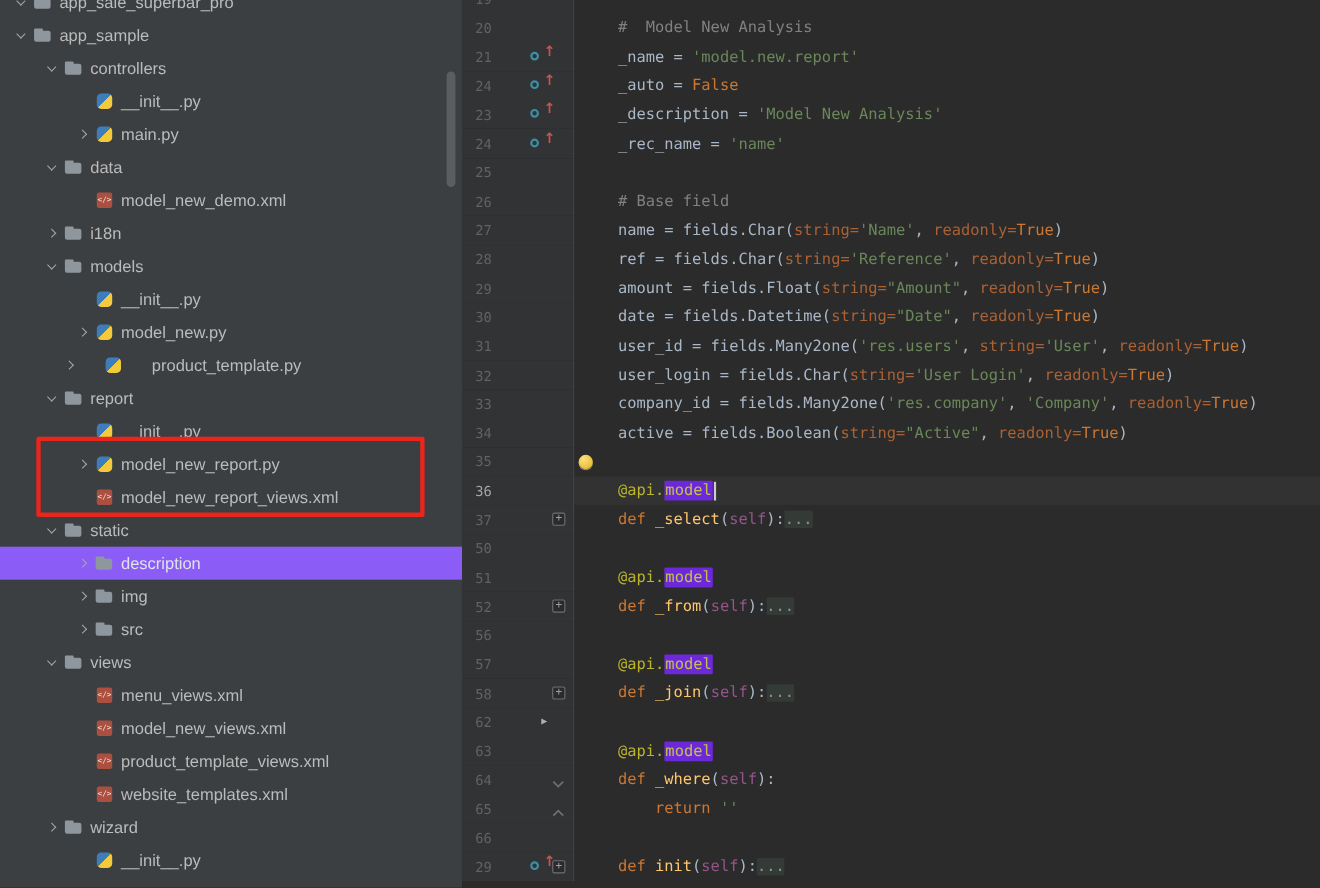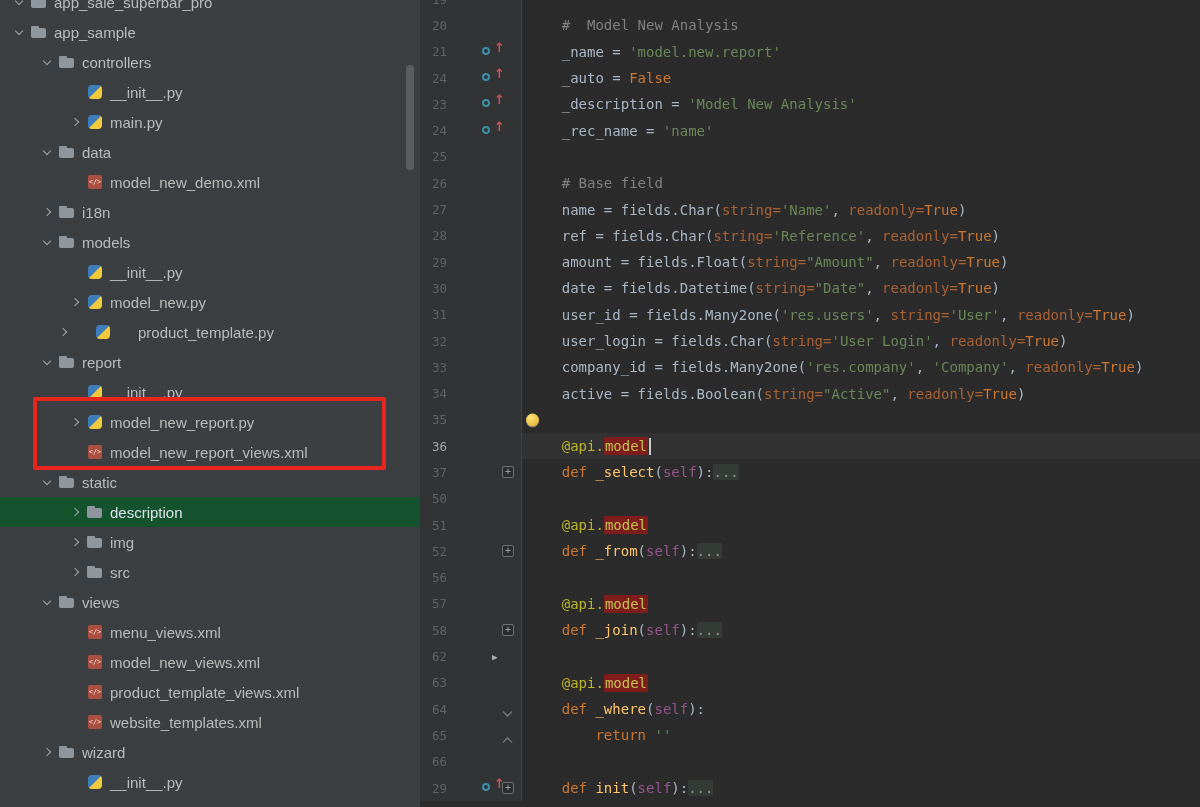--- a/index.html
+++ b/index.html
@@ -7,21 +7,21 @@
   body { width:1200px; height:807px; overflow:hidden; font-family:"Liberation Sans", sans-serif; }
 
   .app { position:relative; width:1200px; height:807px; overflow:hidden; }
 
   
   .tree-panel { position:absolute; left:0; top:0; width:420px; height:807px;
                 background:#3c3f41; overflow:hidden; }
   .tree-inner { position:absolute; top:-13px; left:0; right:0; }
   .tree-row { height:30px; display:flex; align-items:center; color:#bbbbbb;
               font-size:15px; white-space:nowrap; cursor:default; }
-  .tree-row.selected { background:#14532d; color:#dde3e9; }
+  .tree-row.selected { background:#8b5cf6; color:#dde3e9; }
   .chev-slot { width:22px; flex:0 0 22px; display:flex; align-items:center; justify-content:center; }
   .chev { display:inline-block; width:6px; height:6px;
           border-right:1.6px solid #a1a5a9; border-bottom:1.6px solid #a1a5a9; }
   .chev.right { transform:rotate(-45deg); }
   .chev.down  { transform:rotate(45deg); margin-top:-3px; }
   .ticon { position:relative; width:18px; height:18px; flex:0 0 18px; margin-right:6px; }
   .ticon.folder::before { content:""; position:absolute; left:1px; top:3px; width:8px; height:4px;
           background:#8f979e; border-radius:1px 1px 0 0; }
   .ticon.folder::after  { content:""; position:absolute; left:1px; top:5px; width:15px; height:10px;
           background:#8f979e; border-radius:2px; }
@@ -52,21 +52,21 @@
           display:flex; align-items:center; }
   .ed-row.current .code { background:#323232; }
   .ed-row.current .lnum { color:#a7a6a6; }
 
   .tk-t { color:#a9b7c6;text-align:center; }
   .tk-c { color:#808080; }
   .tk-s { color:#6a8759; }
   .tk-k { color:#cc7832; }
   .tk-a { color:#aa6134; }
   .tk-d { color:#bbb529; }
-  .tk-dh{ color:#c2c24e; background:#7f1d1d; border-radius:1px; padding:1px 1px; }
+  .tk-dh{ color:#c2c24e; background:#6d28d9; border-radius:1px; padding:1px 1px; }
   .tk-f { color:#ffc66b; }
   .tk-p { color:#94558d; }
   .tk-e { color:#8c948d; background:#343a36; border-radius:1px; }
   .caret { display:inline-block; width:2px; height:17px; background:#cccccc; margin-left:1px; }
 
   .gi { position:absolute; top:50%; transform:translateY(-50%); z-index:5; }
   .gi-override { left:32px; width:24px; height:14px; }
   .ov-o { position:absolute; left:0; top:2px; width:8px; height:8px;
           border:2px solid #3d8fa3; border-radius:50%; }
   .ov-a { position:absolute; left:12px; top:-4px; color:#c75450; font-size:13px;

